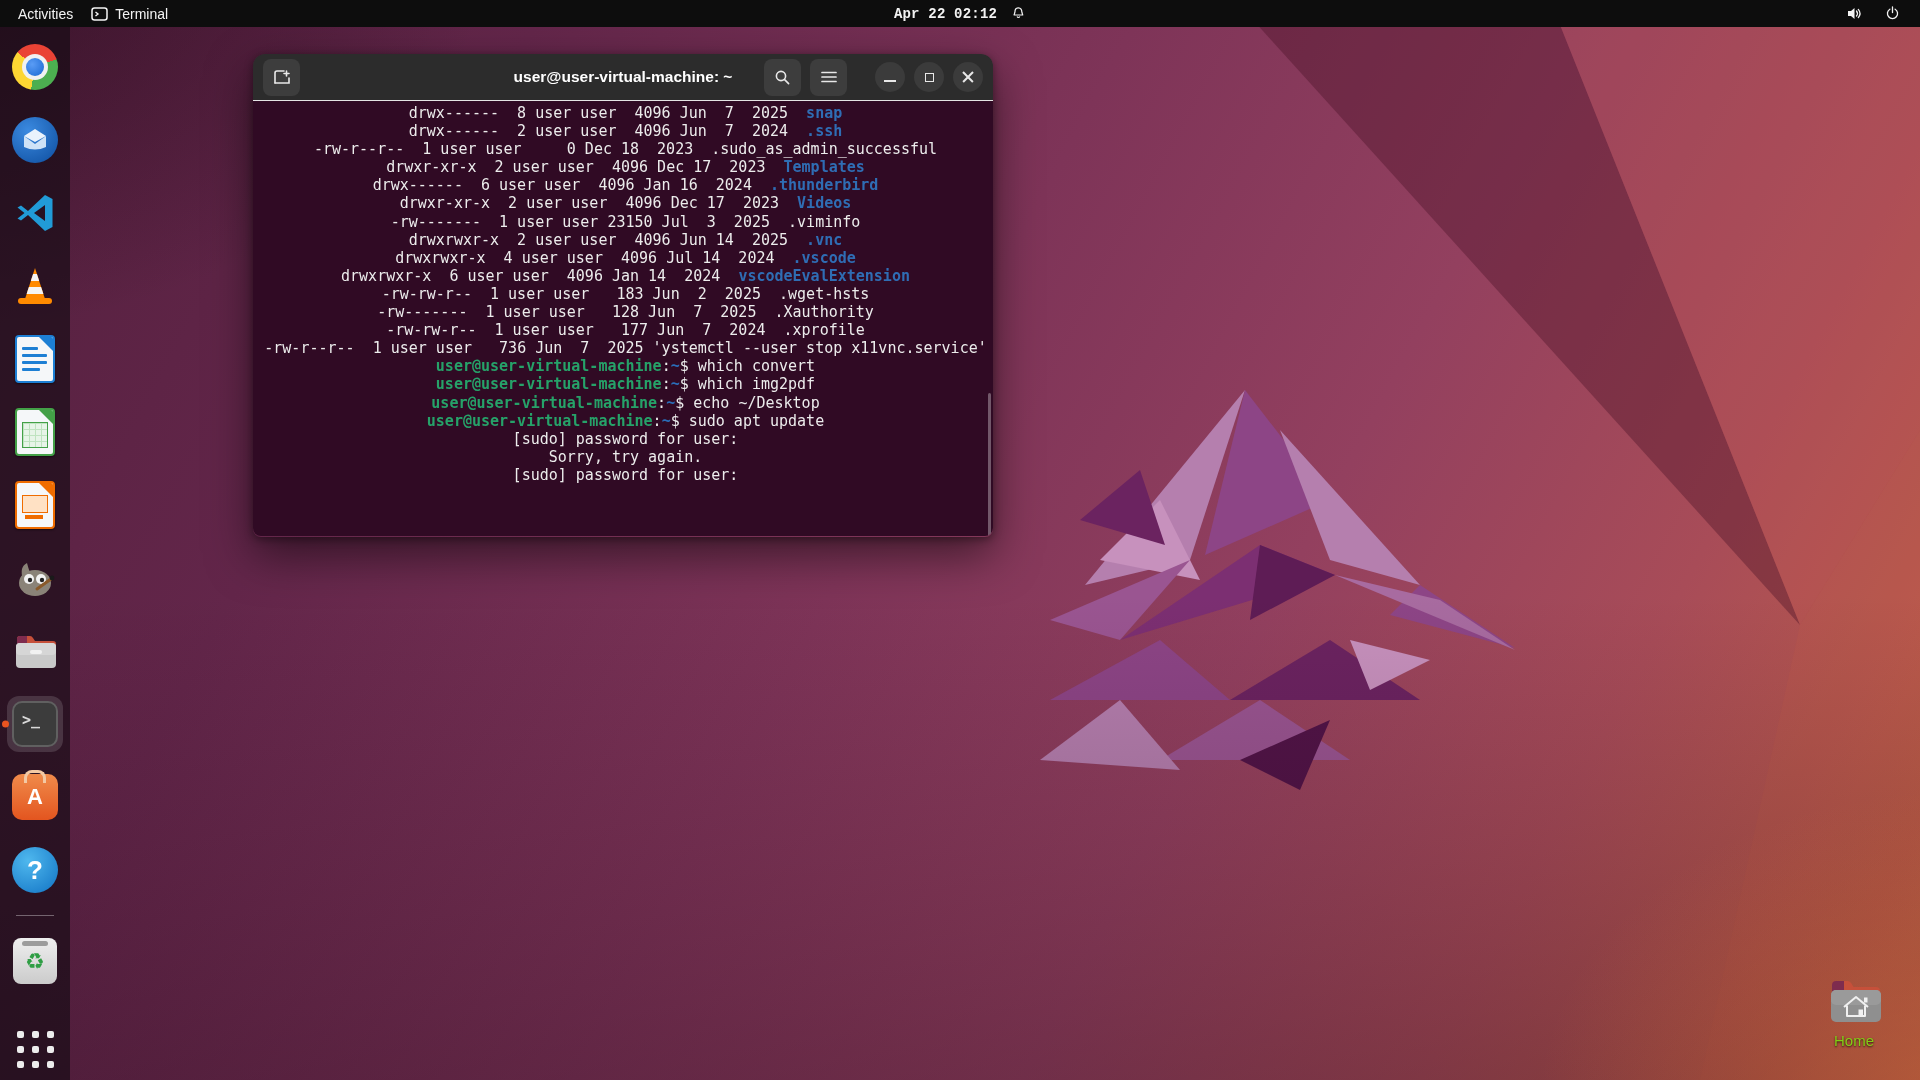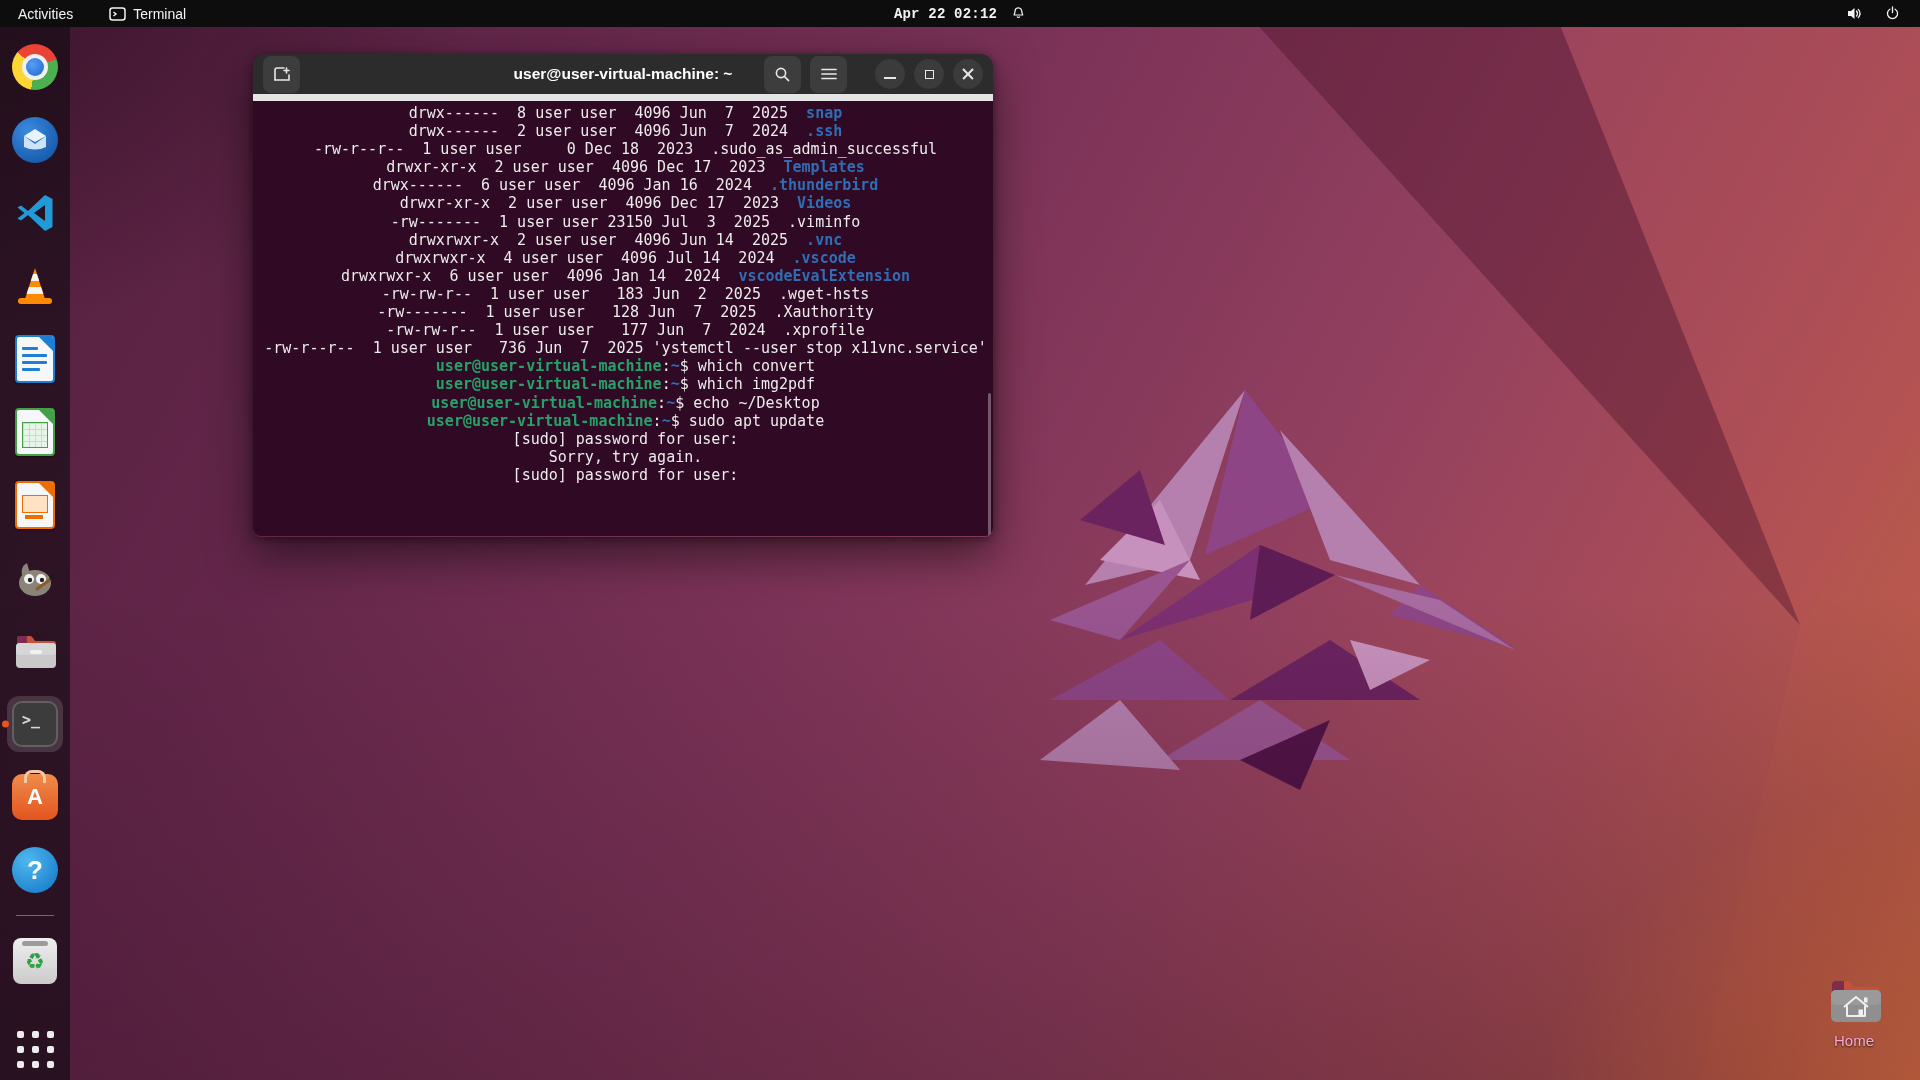--- a/index.html
+++ b/index.html
@@ -16,21 +16,21 @@
   .wallpaper .shade{position:absolute;inset:0;}
   .shade.tl{background:radial-gradient(900px 600px at -5% -5%,rgba(28,5,20,.55),rgba(28,5,20,0) 65%);}
   .shade.bl{background:linear-gradient(to bottom,rgba(30,6,22,0) 55%,rgba(30,6,22,.30) 100%);}
   .shade.br{background:radial-gradient(700px 520px at 102% 102%,rgba(219,106,58,.45),rgba(219,106,58,0) 60%);}
   .wallpaper svg{position:absolute;inset:0;}
   
   .topbar{
     position:absolute;left:0;top:0;width:1920px;height:27px;background:#0d0d0d;
     display:flex;align-items:center;color:#f3f3f3;font-size:14px;z-index:50;
   }
-  .tb-left{display:flex;align-items:center;gap:36px;padding-left:18px;}
+  .tb-left{display:flex;align-items:center;gap:18px;padding-left:18px;}
   .tb-item{display:flex;align-items:center;gap:7px;height:27px;cursor:default;}
   .tb-center{position:absolute;left:50%;transform:translateX(-50%);display:flex;align-items:center;gap:14px;height:27px;}
   .tb-clock{font-weight:600;letter-spacing:.2px;font-family:Liberation Mono, monospace;}
   .tb-right{margin-left:auto;display:flex;align-items:center;gap:22px;padding-right:20px;}
   .tb-icon{display:inline-flex;align-items:center;justify-content:center;}
   
   .dock{
     position:absolute;left:0;top:27px;bottom:0;width:70px;
     background:rgba(22,12,20,.68);
     display:flex;flex-direction:column;align-items:center;
@@ -69,21 +69,21 @@
   .lo-impress .slide{position:absolute;left:5px;top:12px;width:24px;height:16px;background:#ffe1c4;border:1px solid #ef6c00;}
   .lo-impress .bar{position:absolute;left:8px;top:32px;width:18px;height:4px;background:#ef6c00;}
   .appgrid{display:grid;grid-template-columns:repeat(3,7px);grid-template-rows:repeat(3,7px);gap:8px;margin-bottom:6px;}
   .appgrid i{width:7px;height:7px;border-radius:2px;background:#ececec;}
   
   .term-window{
     position:absolute;left:253px;top:54px;width:740px;height:483px;z-index:30;
     border-radius:12px 12px 8px 8px;box-shadow:0 18px 45px rgba(0,0,0,.5),0 2px 8px rgba(0,0,0,.4);
   }
   .term-header{
-    height:47px;background:#2c2c2c;border-radius:12px 12px 0 0;border-bottom:7px solid #e5e5e5;
+    height:47px;background:#2c2c2c;border-radius:12px 12px 0 0;border-bottom:1px solid #e5e5e5;
     display:flex;align-items:center;padding:0 10px;box-sizing:border-box;position:relative;
   }
   .hd-btn{width:37px;height:37px;border-radius:8px;background:#3d3d3d;display:flex;align-items:center;justify-content:center;flex:0 0 auto;}
   .hd-title{position:absolute;left:50%;transform:translateX(-50%);color:#fff;font-weight:bold;font-size:15.5px;white-space:nowrap;}
   .hd-right{margin-left:auto;display:flex;align-items:center;gap:9px;}
   .hd-gap{width:10px;}
   .wc-btn{width:30px;height:30px;border-radius:50%;background:#3b3b3b;display:flex;align-items:center;justify-content:center;position:relative;}
   .wc-min::before{content:"";width:12px;height:2px;background:#e8e8e8;margin-top:8px;}
   .wc-max::before{content:"";width:9px;height:9px;border:1.8px solid #e8e8e8;box-sizing:border-box;}
   .wc-close::before,.wc-close::after{content:"";position:absolute;width:14px;height:1.8px;background:#e8e8e8;}
@@ -93,21 +93,21 @@
     height:435px;background:#300a24;border-radius:0 0 8px 8px;
     padding:3px 0 0 5px;box-sizing:border-box;overflow:hidden;position:relative;text-align:center;
   }
   .tline{font-family:"DejaVu Sans Mono",monospace;font-size:15px;line-height:18.1px;white-space:pre;color:#ececec;}
   .tline .dirname{color:var(--dir-blue,#2f6db4);font-weight:bold;}
   .tline .prompt-user{color:var(--prompt-green,#26a269);font-weight:bold;}
   .tline .prompt-path{color:var(--path-blue,#2a6db8);font-weight:bold;}
   .term-scrollbar{position:absolute;right:2px;top:292px;width:3px;height:190px;border-radius:2px;background:rgba(255,255,255,.32);}
   
   .home-icon{position:absolute;left:1820px;top:976px;width:68px;text-align:center;z-index:20;}
-  .home-label{margin-top:4px;color:#f9a8d4;font-size:15px;text-shadow:0 1px 2px rgba(0,0,0,.8);}
+  .home-label{margin-top:4px;color:#84cc16;font-size:15px;text-shadow:0 1px 2px rgba(0,0,0,.8);}
 </style>
 </head>
 <body>
 
 <div class="wallpaper">
   <svg width="1920" height="1080" viewBox="0 0 1920 1080">
     <polygon points="1235,0 1550,0 1800,625" fill="rgba(70,15,38,0.38)"></polygon>
     <polygon points="1550,0 1920,0 1920,430 1800,625" fill="rgba(200,88,78,0.20)"></polygon>
     <polygon points="1800,625 1920,430 1920,1080 1700,1080" fill="rgba(205,100,70,0.14)"></polygon>
     <g>

